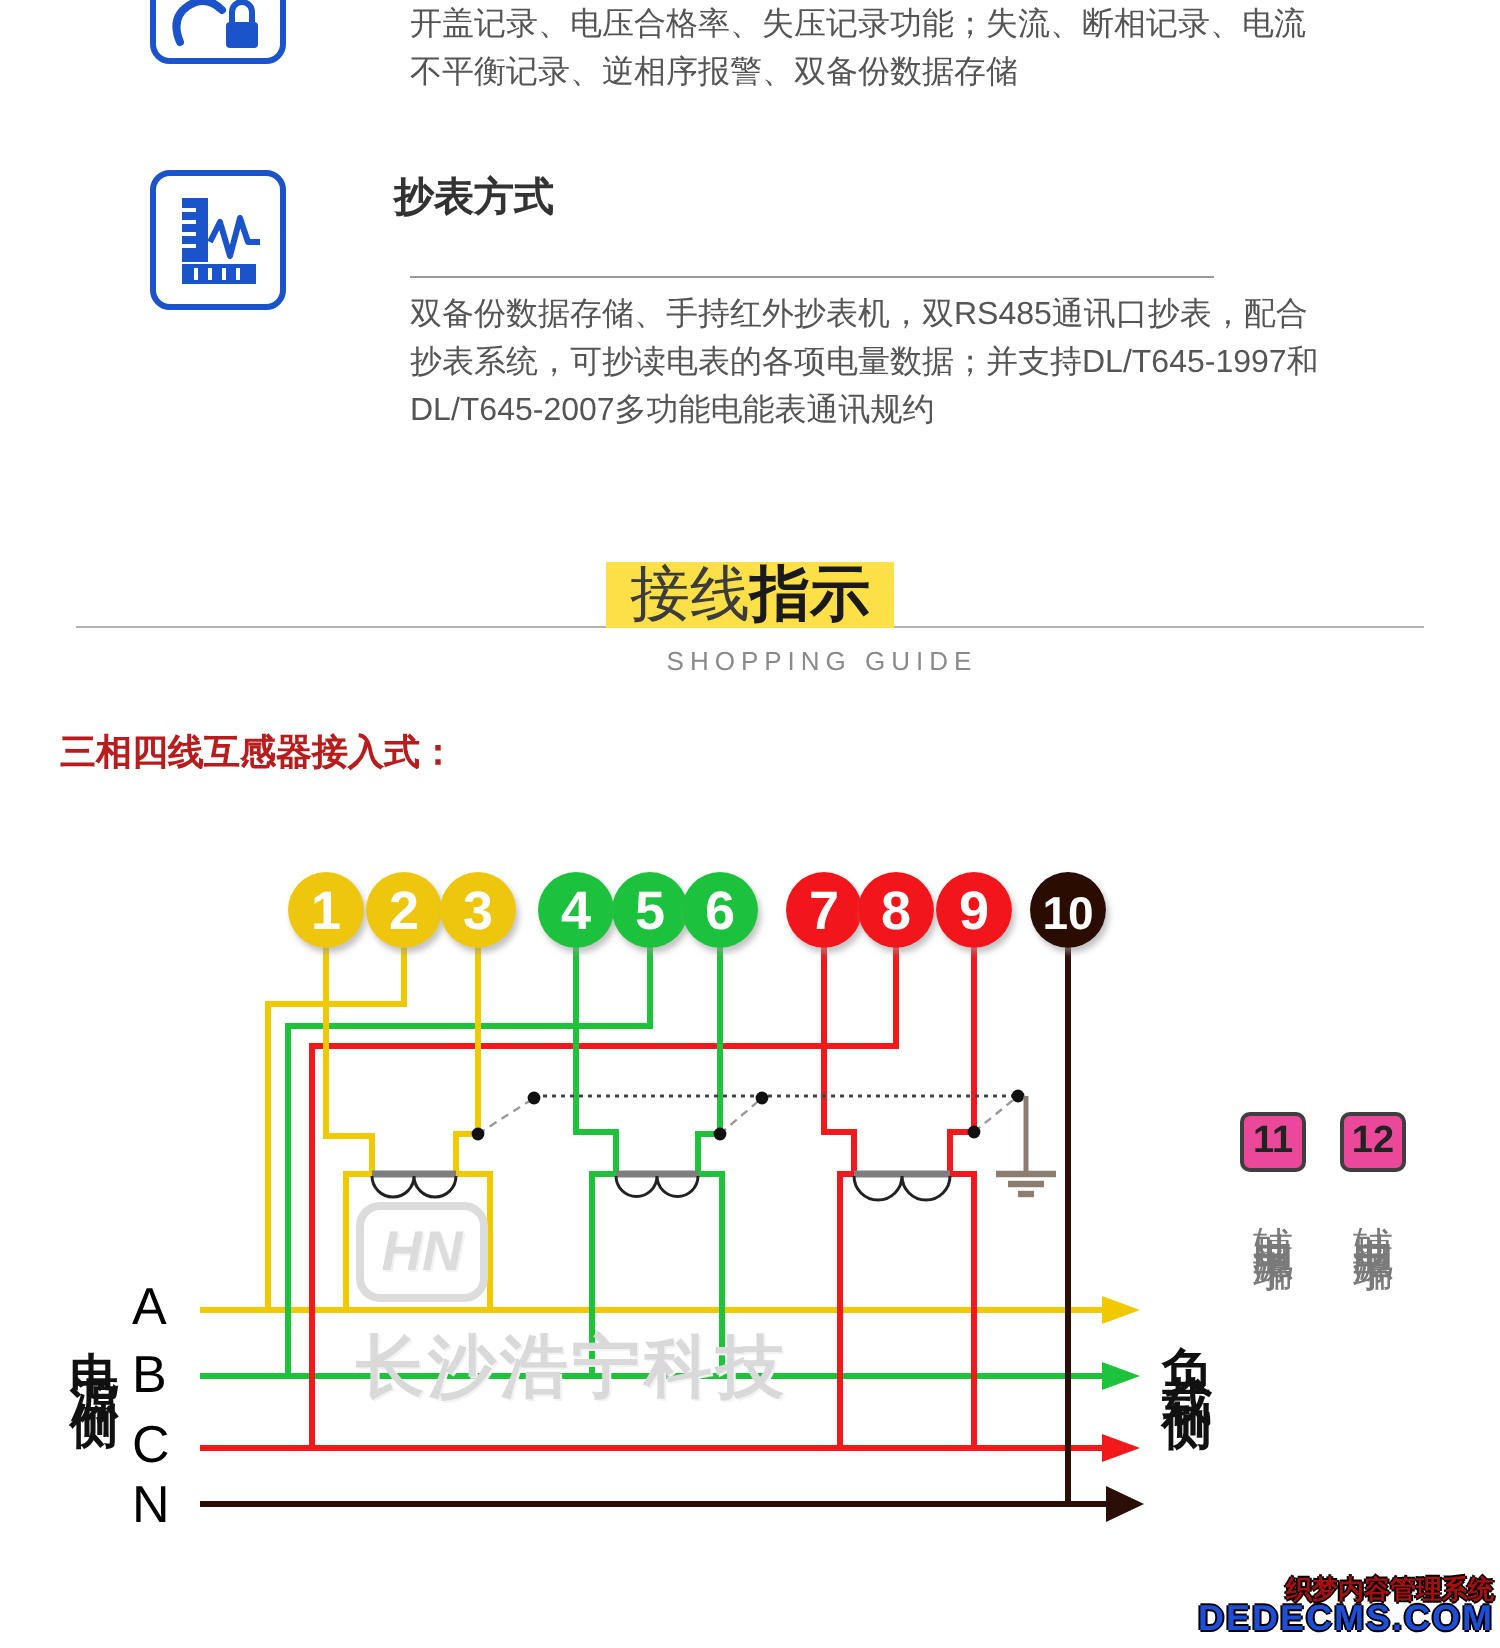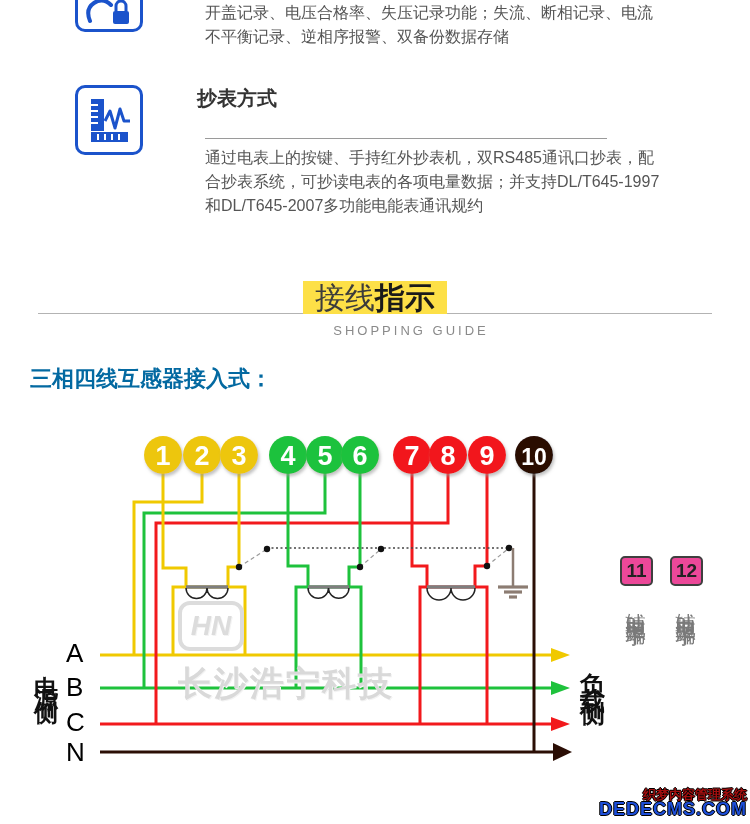--- a/index.html
+++ b/index.html
@@ -15,21 +15,21 @@
   .feat-title{position:absolute;left:197px;top:85px;margin:0;font-size:20px;font-weight:bold;color:#333;}
   .feat-divider{position:absolute;left:205px;top:138px;width:402px;height:1px;background:#9a9a9a;}
   
   .sec-line{position:absolute;left:38px;top:313px;width:674px;height:1px;background:#b3b3b3;}
   .sec-title{position:absolute;left:0;top:279px;width:750px;margin:0;text-align:center;font-size:30px;line-height:38px;color:#2a2a2a;}
   .sec-title .inner{background:#fde047;padding:0 12px;}
   .t-reg{font-weight:400;color:#3c3c3c;}
   .t-bold{font-weight:700;color:#1a1a1a;}
   .sec-sub{position:absolute;left:0;top:323px;width:750px;text-align:center;font-size:13px;letter-spacing:3px;color:#8a8a8a;padding-left:36px;}
   
-  .diag-caption{position:absolute;left:30px;top:364px;font-size:22px;font-weight:bold;color:#0369a1;}
+  .diag-caption{position:absolute;left:30px;top:364px;font-size:18px;font-weight:bold;color:#b91c1c;}
   
   #diagram-svg{position:absolute;left:0;top:0;width:750px;height:824px;}
   
   .v-text{writing-mode:vertical-rl;text-orientation:upright;}
   .src-label{position:absolute;left:30px;top:656px;font-size:24px;font-weight:bold;color:#111;letter-spacing:13px;}
   .load-label{position:absolute;left:577px;top:653px;font-size:25px;font-weight:bold;color:#111;letter-spacing:14px;}
   .phase-label{position:absolute;left:66px;font-size:26px;line-height:26px;color:#000;}
   .pl-a{top:640px;} .pl-b{top:674px;} .pl-c{top:709px;} .pl-n{top:739px;}
   
   .aux-num{position:absolute;top:556px;width:29px;height:26px;border:2px solid #3f3f3f;border-radius:5px;
@@ -74,21 +74,21 @@
       <polyline points="27,33 32,23 37,40 42,21 46,33 52,33" fill="none" stroke="#1b53cb" stroke-width="3" stroke-linejoin="round"></polyline>
       <rect x="13" y="44" width="37" height="10" fill="#1b53cb"></rect>
       <line x1="20" y1="46" x2="20" y2="52" stroke="#fff" stroke-width="2"></line>
       <line x1="27" y1="46" x2="27" y2="52" stroke="#fff" stroke-width="2"></line>
       <line x1="34" y1="46" x2="34" y2="52" stroke="#fff" stroke-width="2"></line>
       <line x1="41" y1="46" x2="41" y2="52" stroke="#fff" stroke-width="2"></line>
     </svg>
   </div>
   <h3 class="feat-title">抄表方式</h3>
   <div class="feat-divider"></div>
-  <p class="feat-text p2">通过电表上的按键、手持红外抄表机，双RS485通讯口抄表，配合抄表系统，可抄读电表的各项电量数据；并支持DL/T645-1997和DL/T645-2007多功能电能表通讯规约</p>
+  <p class="feat-text p2">双备份数据存储、手持红外抄表机，双RS485通讯口抄表，配合抄表系统，可抄读电表的各项电量数据；并支持DL/T645-1997和DL/T645-2007多功能电能表通讯规约</p>
 
   <div class="sec-line"></div>
   <h2 class="sec-title"><span class="inner"><span class="t-reg">接线</span><span class="t-bold">指示</span></span></h2>
   <div class="sec-sub">SHOPPING GUIDE</div>
 
   <div class="diag-caption">三相四线互感器接入式：</div>
 
   <svg id="diagram-svg" viewBox="0 0 750 824">
     <defs>
       <filter id="cshadow" x="-40%" y="-40%" width="180%" height="180%">

